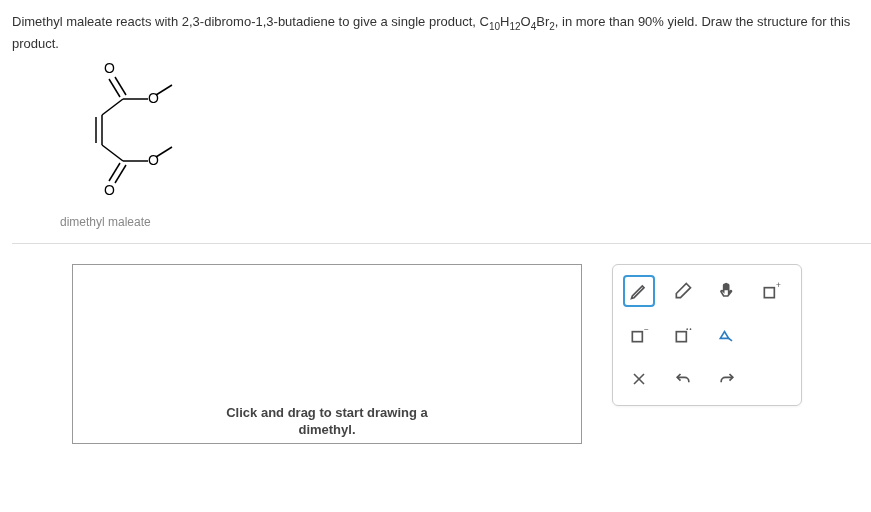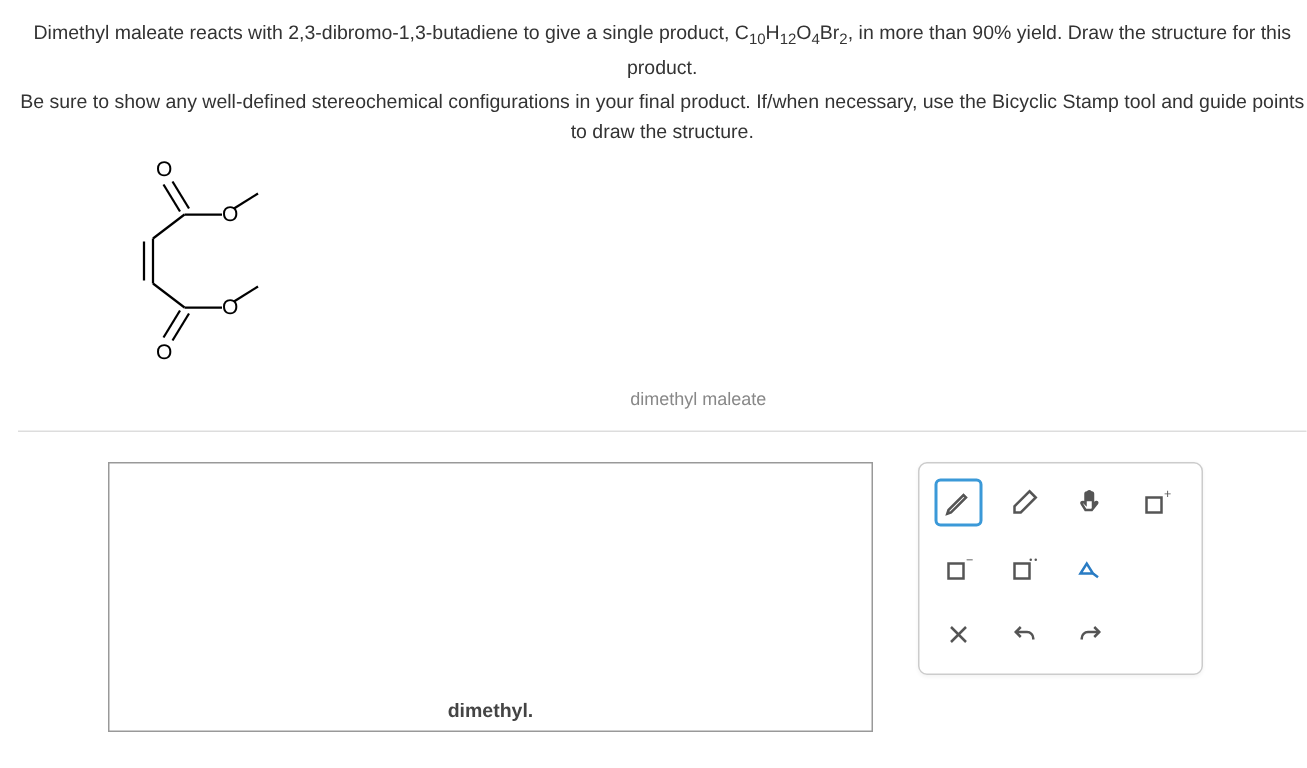--- a/index.html
+++ b/index.html
@@ -11,41 +11,39 @@
       font-family: Arial, Helvetica, sans-serif;
       font-size: 13px;
       color: #333;
       padding: 12px 0 0 12px;
       width: 871px;
       height: 512px;
       overflow: hidden;
     }
     .question-text {
       line-height: 1.5;
-      text-align: center;
     }
     .question-text p {
       margin-bottom: 4px;
     }
     sub {
       font-size: 10px;
       vertical-align: sub;
     }
     .molecule-container {
       margin-left: 48px;
       margin-bottom: 8px;
     }
     .molecule svg {
       display: block;
     }
     .molecule-label {
       font-size: 12px;
       color: #888;
       margin-top: 8px;
-      text-align: center;
     }
     .divider {
       border: none;
       border-top: 1px solid #ddd;
       margin: 14px 0 0 0;
     }
     .editor-row {
       display: flex;
       padding-top: 20px;
     }
@@ -101,21 +99,20 @@
       height: 20px;
     }
   </style>
 </head>
 <body>
 
 <div class="question-text">
   <p>
     <span>Dimethyl maleate reacts with 2,3-dibromo-1,3-butadiene to give a single product, C</span><sub>10</sub><span>H</span><sub>12</sub><span>O</span><sub>4</sub><span>Br</span><sub>2</sub><span>, in more than 90% yield. Draw the structure for this product.</span>
   </p>
-  <p>Be sure to show any well-defined stereochemical configurations in your final product. If/when necessary, use the Bicyclic Stamp tool and guide points to draw the structure.</p>
 </div>
 
 <div class="molecule-container">
   <div class="molecule">
     <svg width="130" height="150" viewBox="0 0 130 150">
       <g stroke="#000" stroke-width="1.5" fill="none">
 
         <line x1="49" y1="22" x2="60" y2="40"></line>
         <line x1="55" y1="20" x2="66" y2="38"></line>
 
@@ -142,21 +139,21 @@
     </svg>
   </div>
   <div class="molecule-label">dimethyl maleate</div>
 </div>
 
 <hr class="divider">
 
 <div class="editor-row">
   <div class="canvas-area">
     <div class="canvas-message">
-      <br>
+      <span>Click and drag to start drawing a</span><br>
       <span>dimethyl.</span>
     </div>
   </div>
 
   <div class="toolbar">
     <div class="toolbar-row">
       <div class="tool-btn active">
         <svg viewBox="0 0 24 24" fill="none" stroke="currentColor" stroke-width="2">
             <path d="M3 21l3-1 12-12-2-2L4 18l-1 3z"></path>
           </svg>

